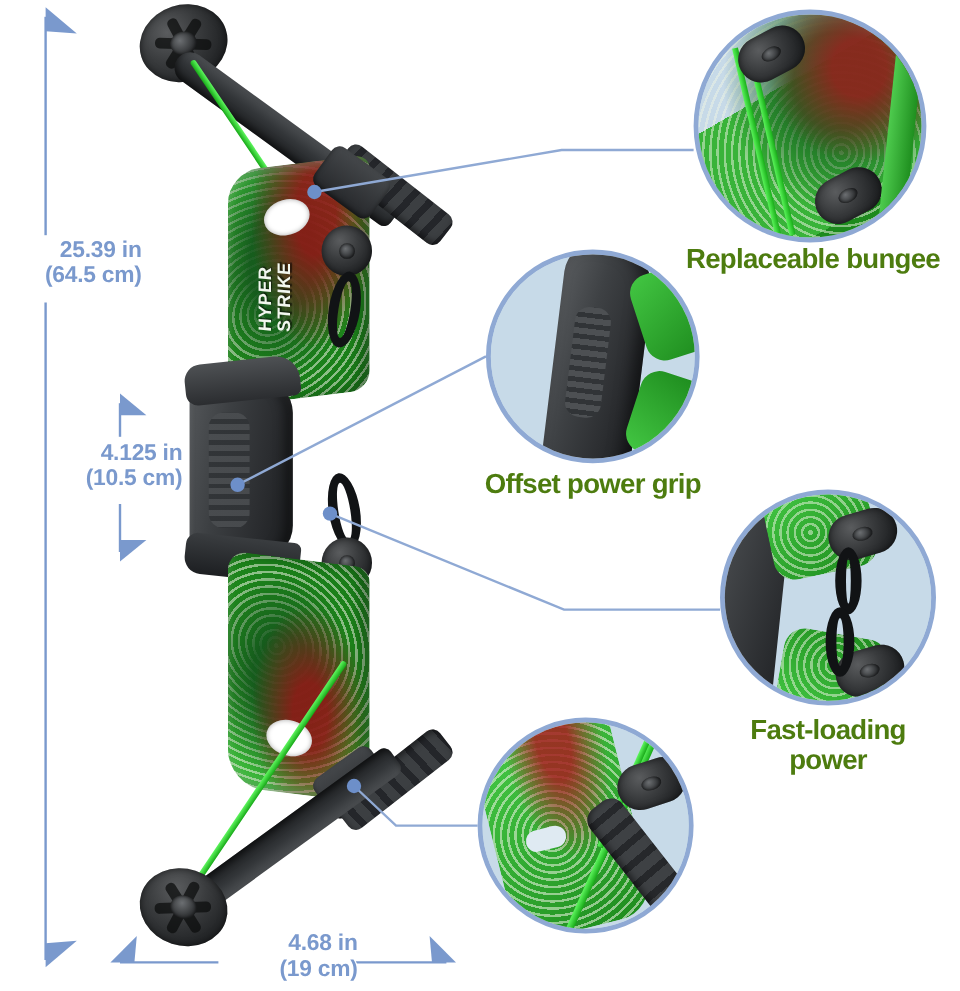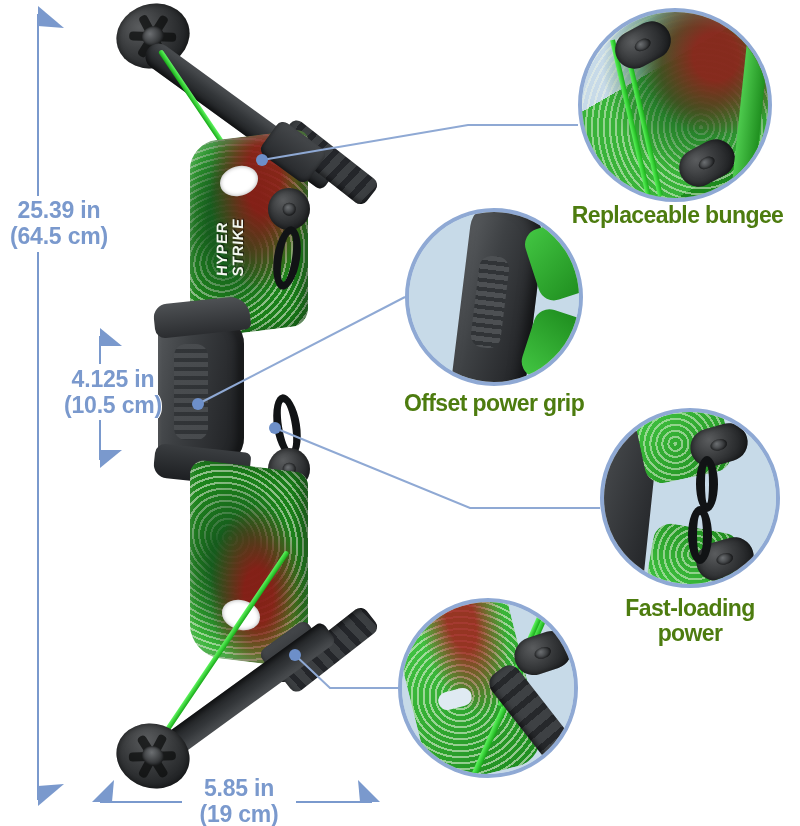--- a/index.html
+++ b/index.html
@@ -13,24 +13,24 @@
   #stage { position: relative; width: 800px; height: 826px; background: #fff; }
 
   
   #vectors { position: absolute; inset: 0; width: 800px; height: 826px; pointer-events: none; }
 
   
   .dim-label {
     position: absolute;
     color: #7a99cd;
     font-weight: bold;
-    font-size: 23px;
+    font-size: 19px;
     line-height: 1.12;
     letter-spacing: -0.2px;
-    text-align: center;
+    text-align: right;
     white-space: nowrap;
     text-shadow: 0 1px 0 #fff, 0 -1px 0 #fff, 1px 0 0 #fff, -1px 0 0 #fff;
   }
   .dim-label .unit2 { display: block; }
 
   
   .bubble {
     position: absolute;
     border-radius: 50%;
     border: 4px solid #8fa9d4;
@@ -335,23 +335,23 @@
     </g>
     <polygon points="92,802 114,780 112,802" fill="#7a99cd" stroke="none"></polygon>
     <polygon points="380,802 358,780 360,802" fill="#7a99cd" stroke="none"></polygon>
   </svg>
 
   <div class="dim-label" style="left:0px; top:198px; width:118px;">
     <span>25.39 in</span>
     <span class="unit2">(64.5 cm)</span>
   </div>
 
-  <div class="dim-label" style="left:54px; top:367px; width:118px;">
+  <div class="dim-label" style="left:34px; top:367px; width:118px;">
     <span>4.125 in</span>
     <span class="unit2">(10.5 cm)</span>
   </div>
 
   <div class="dim-label" style="left:180px; top:776px; width:118px;">
-    <span>5.85 in</span>
+    <span>4.68 in</span>
     <span class="unit2">(19 cm)</span>
   </div>
 
 </div>
 
 </body></html>

